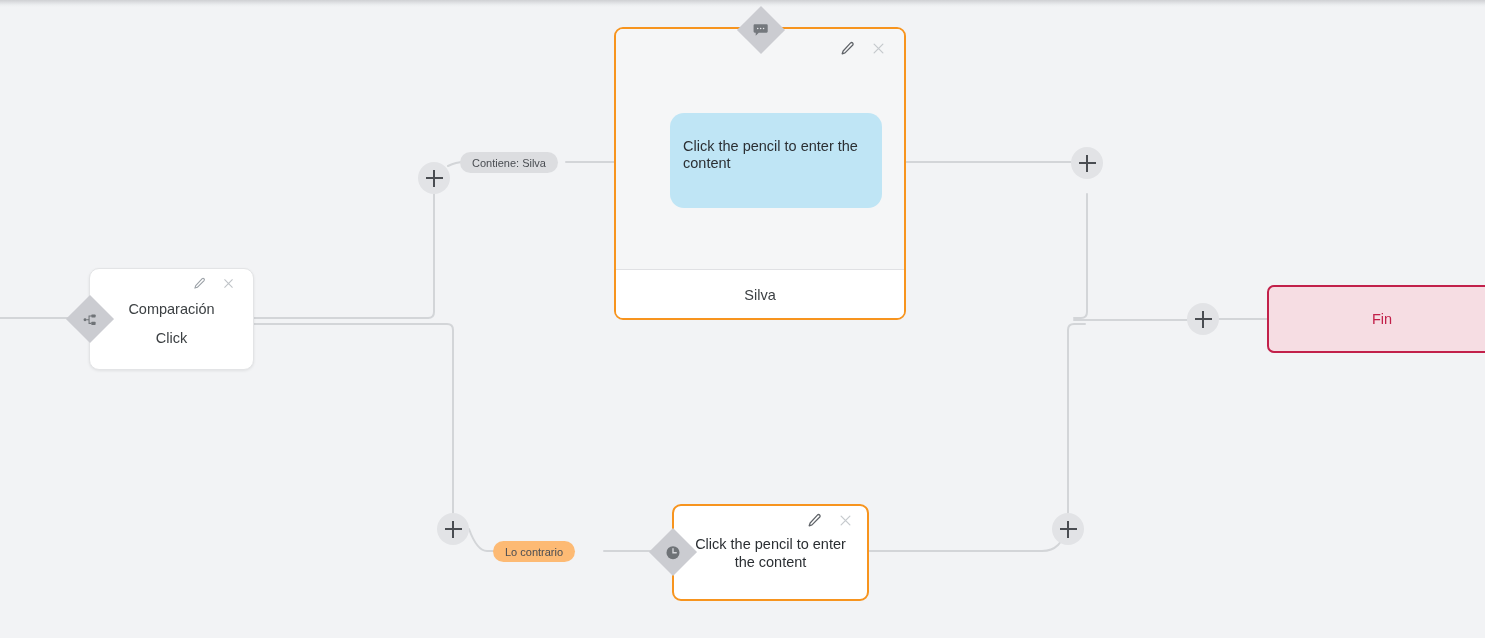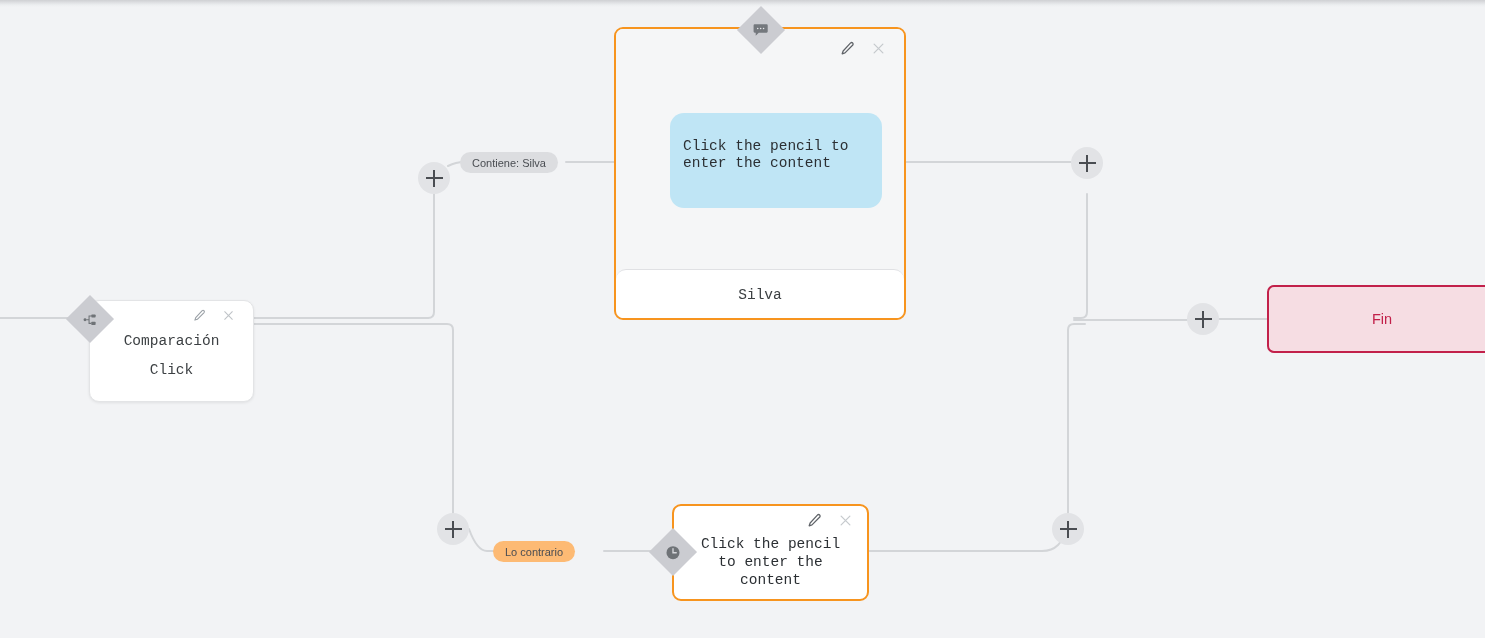--- a/index.html
+++ b/index.html
@@ -37,32 +37,30 @@
     cursor: pointer;
   }
   .plus-btn .bar-h { position: absolute; width: 17px; height: 2px; background: #4a4d52; }
   .plus-btn .bar-v { position: absolute; width: 2px; height: 17px; background: #4a4d52; }
 
   
   .node-card {
     position: absolute;
     background: #fff;
     border-radius: 8px;
-    font-family: Liberation Mono, monospace;
   }
 
   
   #comparison-node {
     left: 89px; top: 268px;
     width: 165px; height: 102px;
     border: 1px solid #e3e4e6;
     box-shadow: 0 1px 3px rgba(0,0,0,.08);
     background: #fff;
     border-radius: 10px;
-    margin-top: 32px;
   }
   #comparison-node .cmp-title,
   #comparison-node .cmp-sub {
     text-align: center;
     color: #3c4043;
     font-size: 14.5px;
   }
   #comparison-node .cmp-title { margin-top: 32px; }
   #comparison-node .cmp-sub { margin-top: 13px; }
 
@@ -91,21 +89,20 @@
     font-size: 14.5px;
     line-height: 1.15;
   }
   #message-card .card-footer {
     height: 50px;
     background: #fff;
     border-top: 1px solid #e0e1e4;
     display: flex; align-items: center; justify-content: center;
     color: #3c4043;
     font-size: 14.5px;
-    border-radius: 10px;
   }
 
   
   #wait-card {
     left: 672px; top: 504px;
     width: 197px; height: 97px;
     border: 2px solid #f7941e;
     border-radius: 9px;
     background: #fff;
   }

